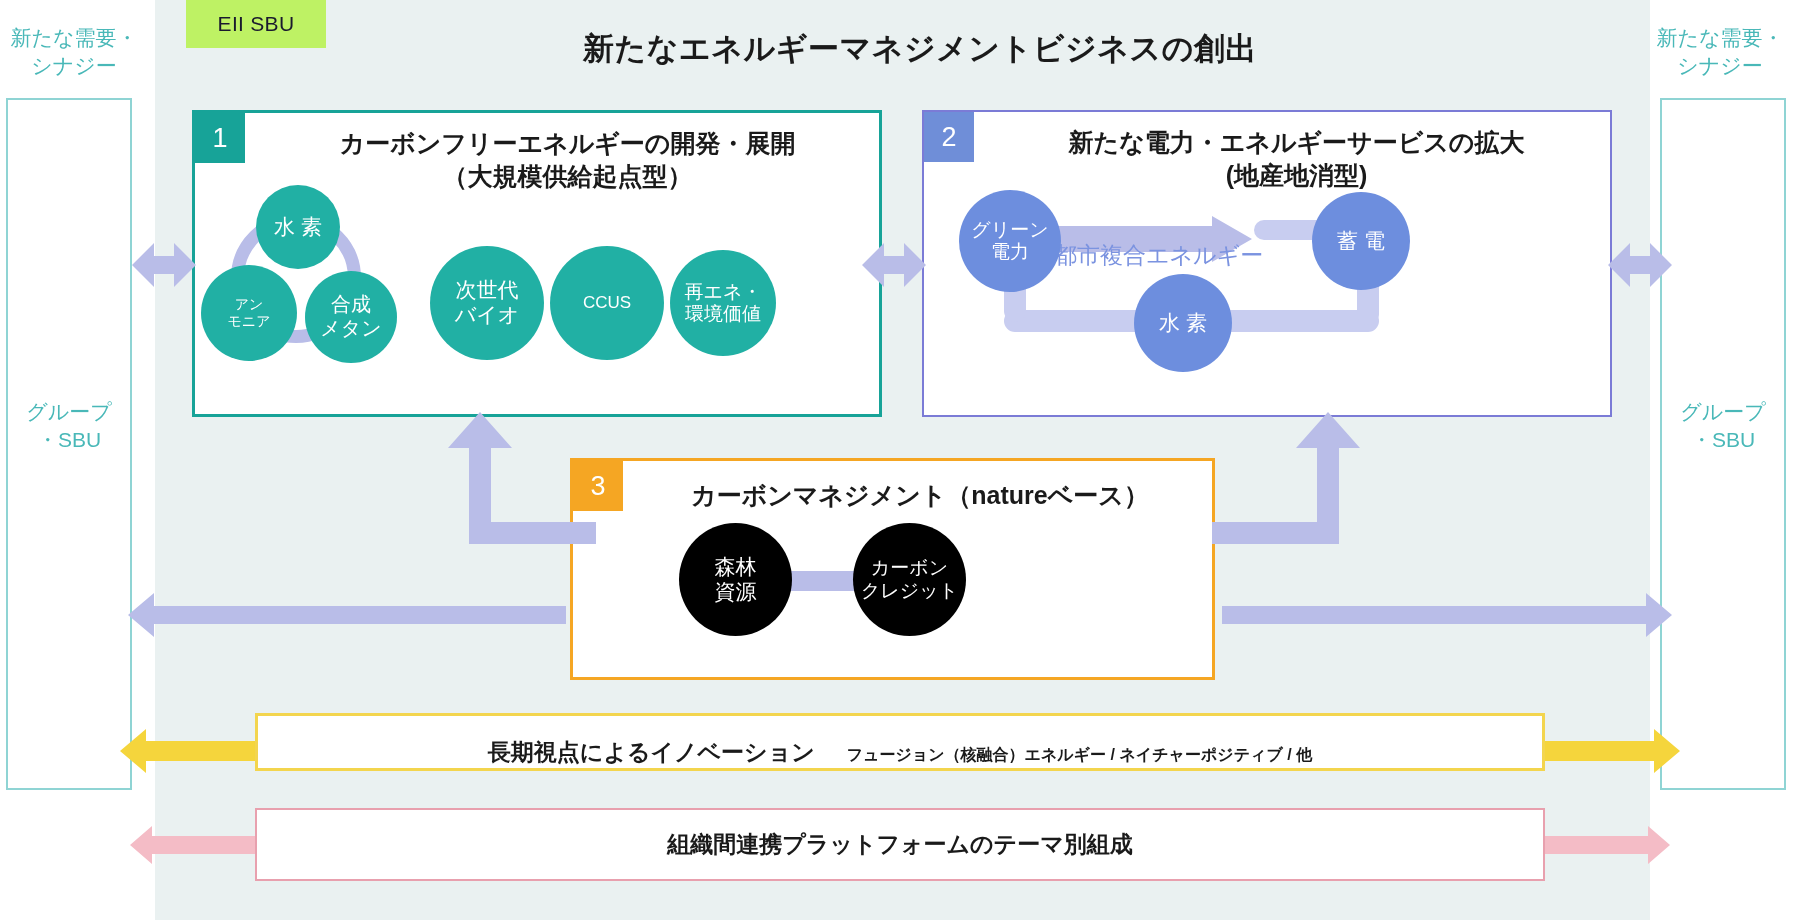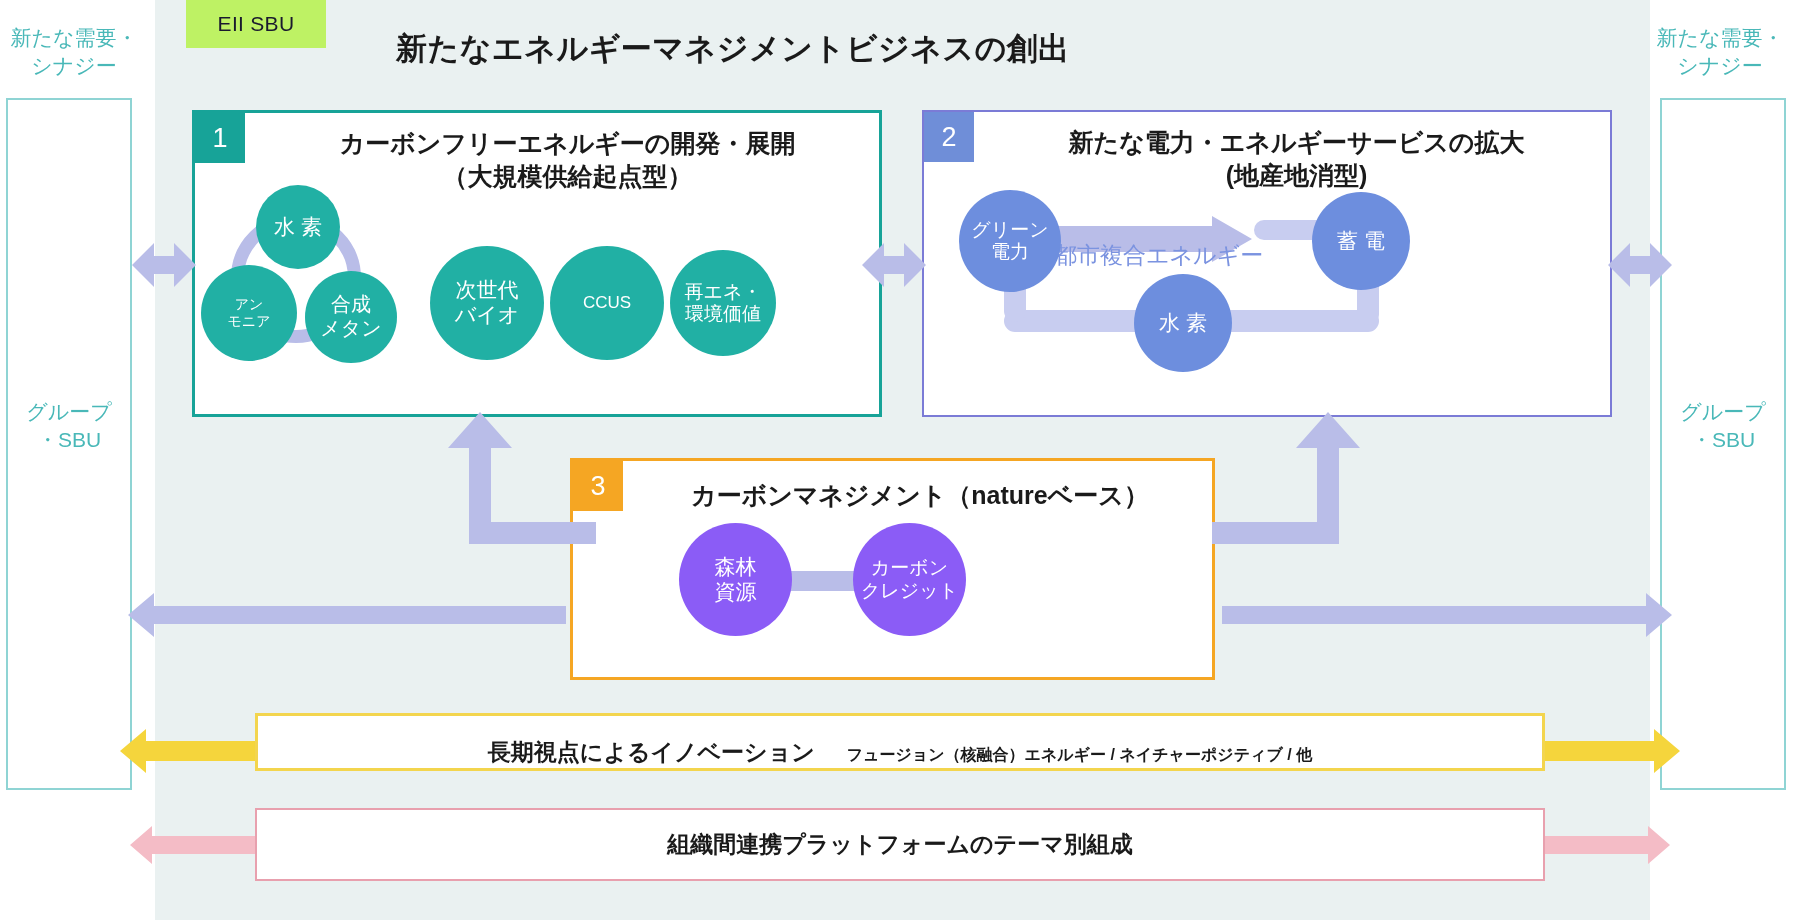--- a/index.html
+++ b/index.html
@@ -30,22 +30,23 @@
     width: 140px; height: 48px;
     background: #bef264;
     color: #1a1a2e;
     font-size: 21px;
     display: flex; align-items: center; justify-content: center;
     letter-spacing: .3px;
   }
   
   .main-title {
     position: absolute;
-    left: 396px; top: 28px;
+    left: 420px; top: 28px;
     width: 1000px;
+    text-align: center;
     font-size: 31px;
     font-weight: bold;
     color: #1a1a1a;
     letter-spacing: .5px;
   }
   
   .side-label {
     position: absolute;
     width: 160px;
     text-align: center;
@@ -121,21 +122,21 @@
     position: absolute;
     border-radius: 50%;
     display: flex; align-items: center; justify-content: center;
     text-align: center;
     color: #ffffff;
     line-height: 1.18;
     box-sizing: border-box;
   }
   .teal-c   { background: #21b0a4; }
   .blue-c   { background: #6d8ede; }
-  .orange-c { background: #8b5cf6; }
+  .orange-c { background: #000000; }
 
   
   .ring {
     position: absolute;
     border-radius: 50%;
     border: 13px solid #b9bde8;
     box-sizing: border-box;
   }
 
   

